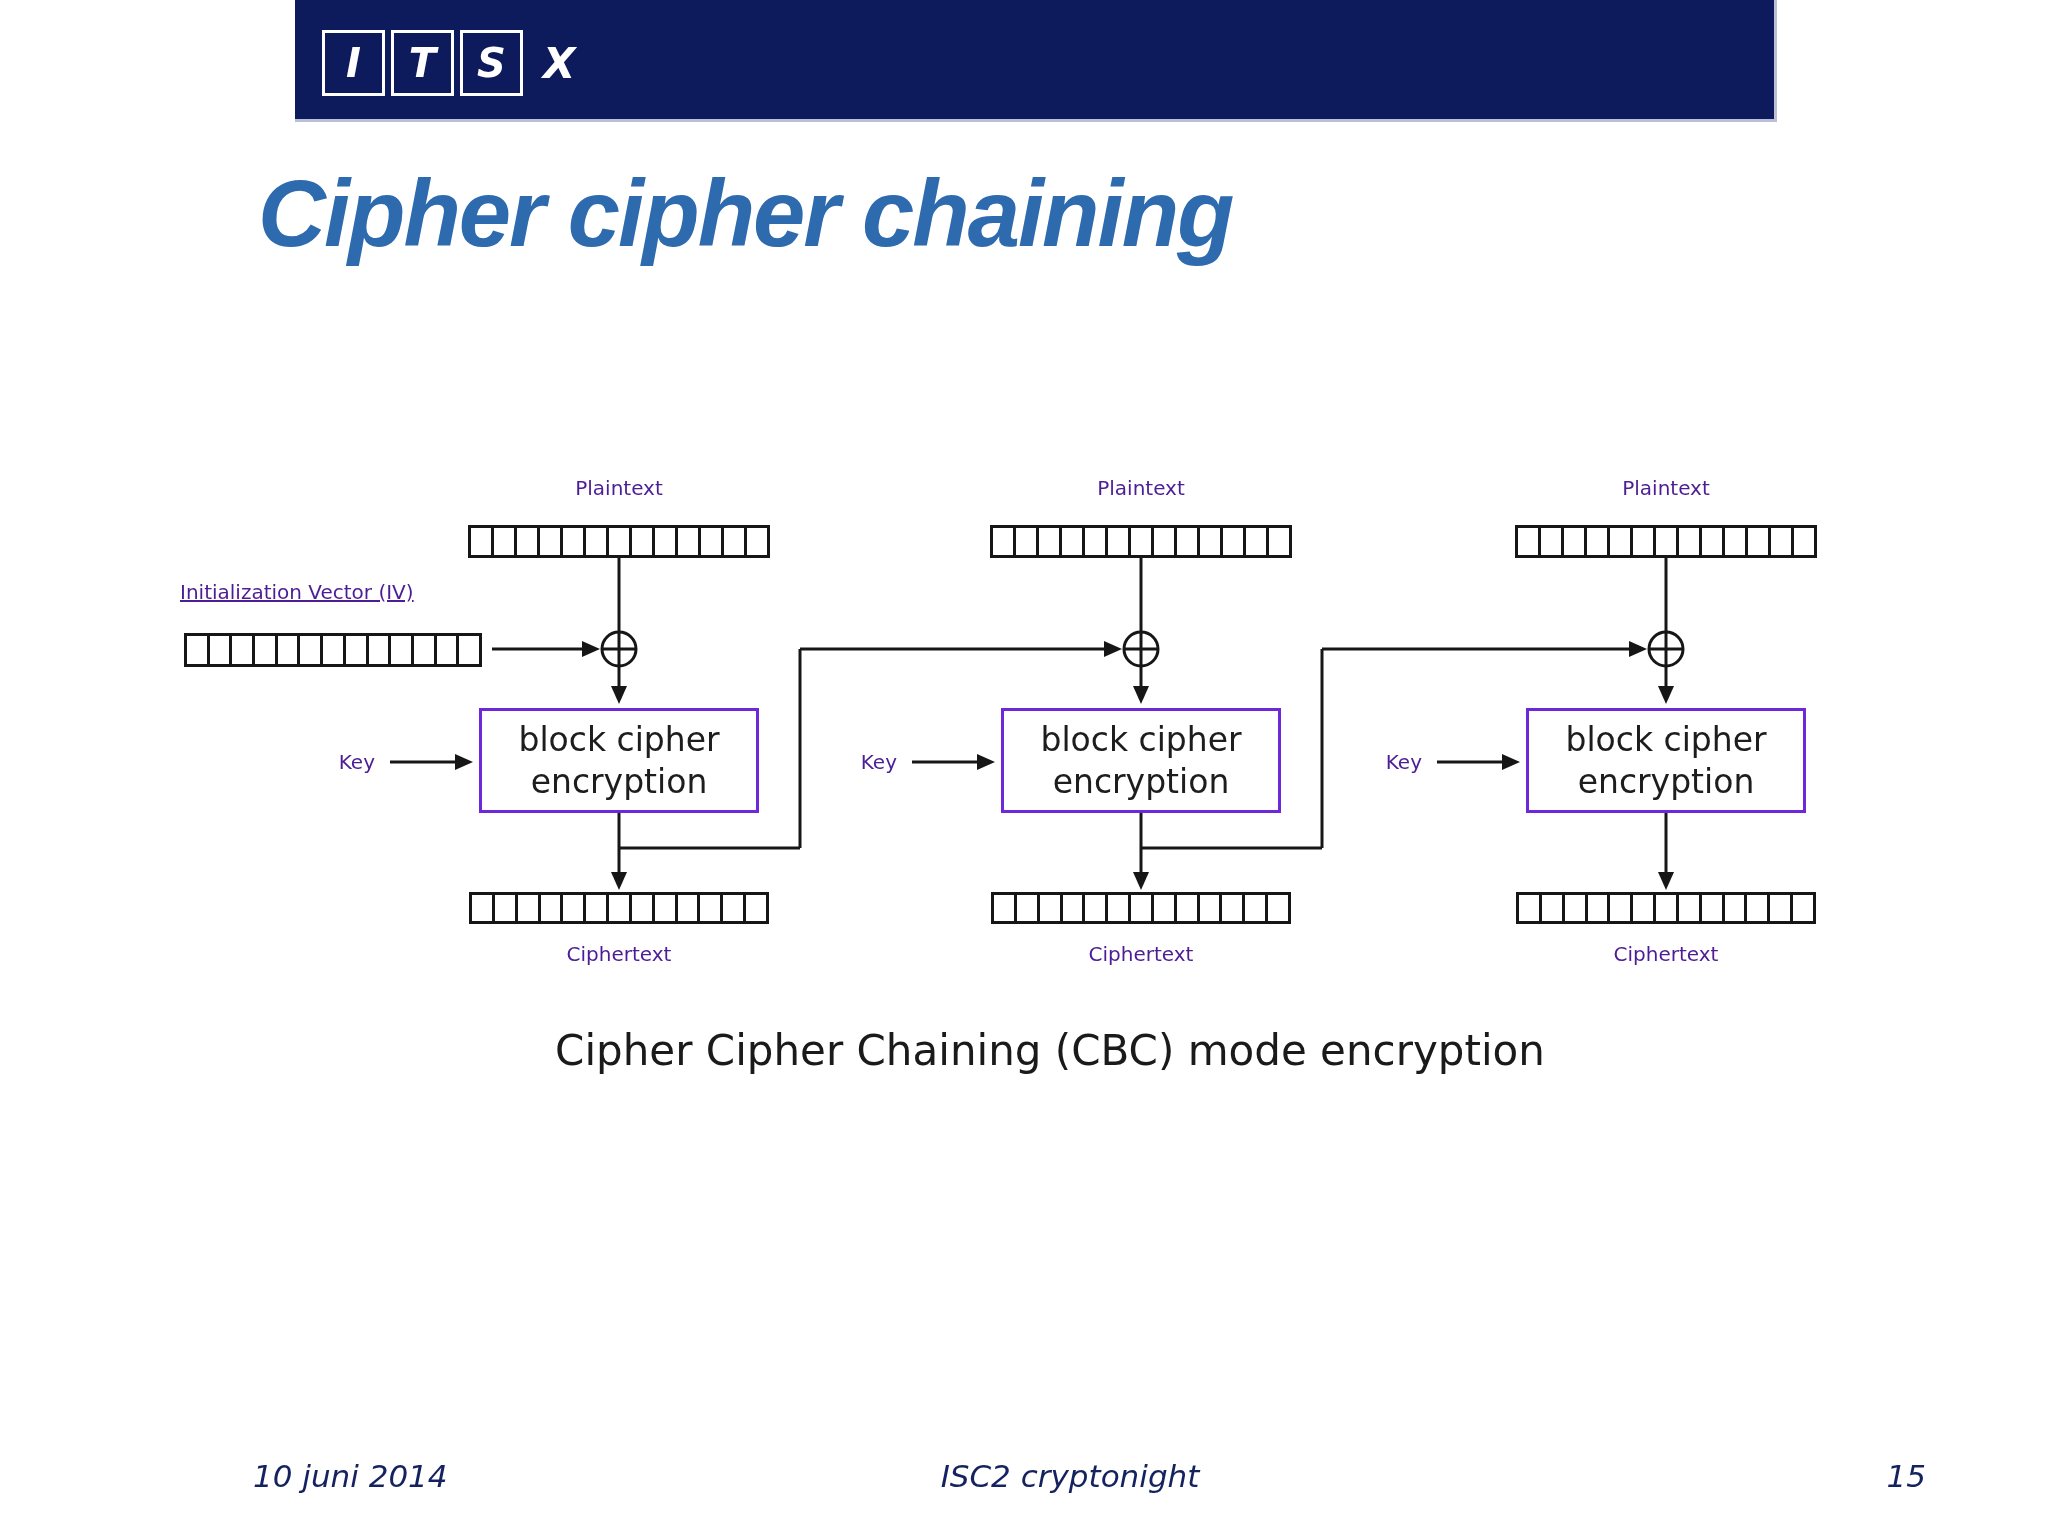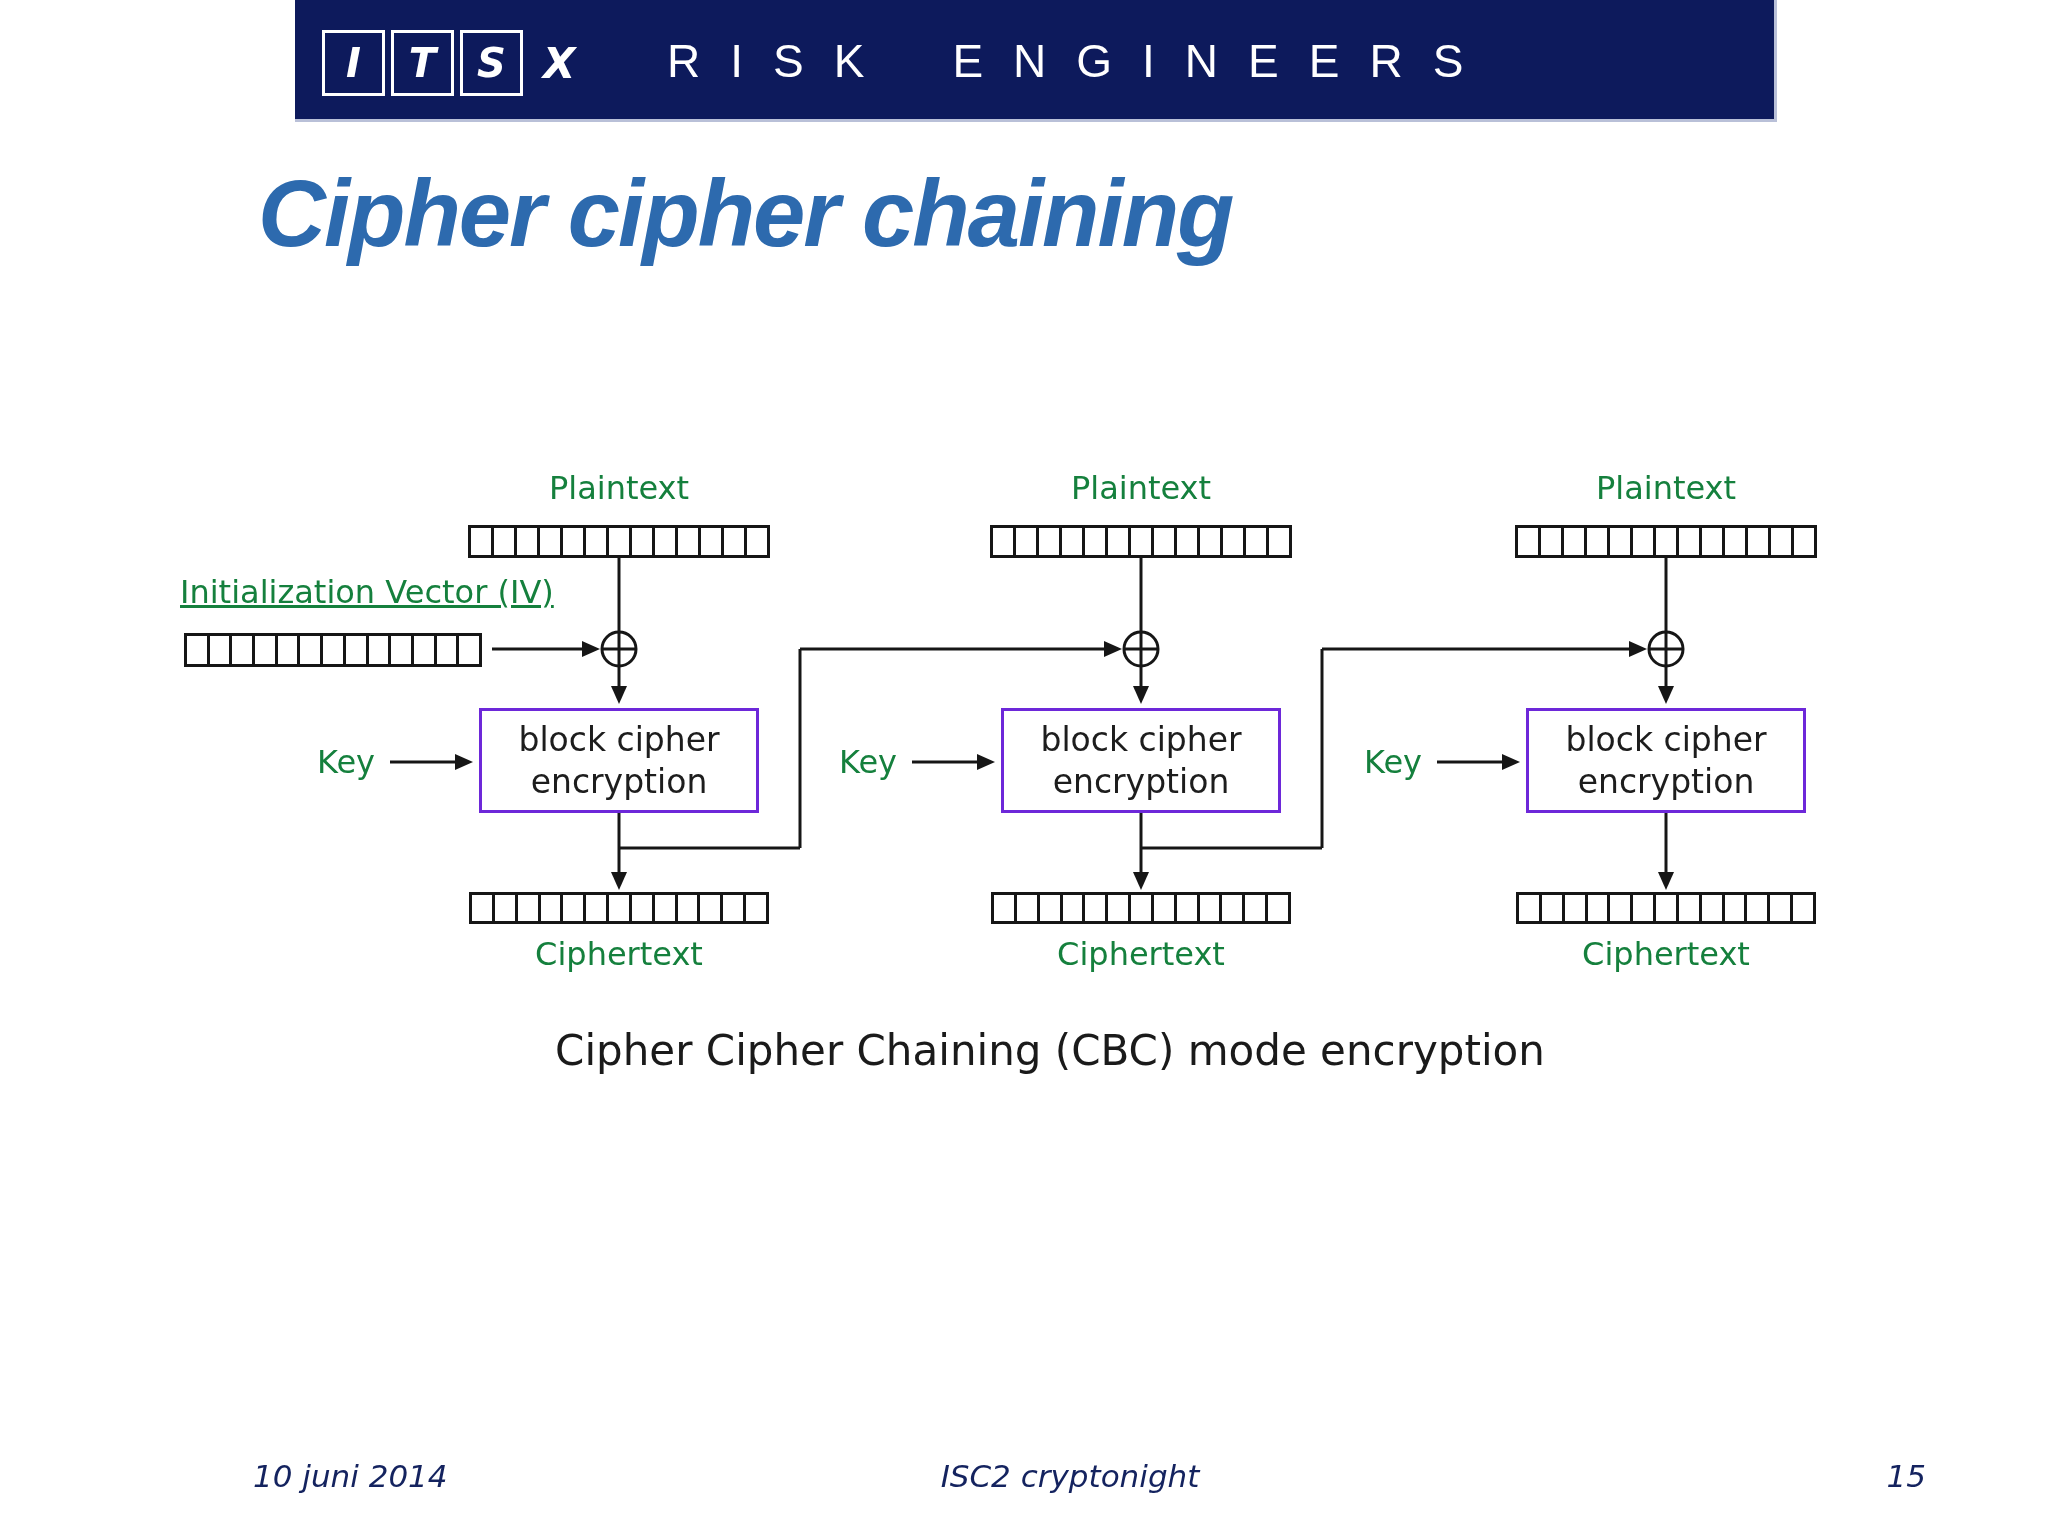--- a/index.html
+++ b/index.html
@@ -35,21 +35,21 @@
   .title{
     position:absolute;left:258px;top:160px;margin:0;
     font-family:"Liberation Sans",sans-serif;
     font-size:94px;font-style:italic;font-weight:bold;letter-spacing:-2px;
     color:var(--title-color,#2d6aae);white-space:nowrap;
   }
   
   #diagram{position:absolute;left:0;top:0;width:2048px;height:1536px;}
   #diagram svg{position:absolute;left:0;top:0;}
   .dlabel{
-    position:absolute;color:#15803d;font-size:32px;line-height:36px;
+    position:absolute;color:#4c1d95;font-size:20px;line-height:36px;
     white-space:nowrap;
   }
   .center{text-align:center;}
   .right{text-align:right;}
   .bits{
     position:absolute;display:flex;background:#ffffff;
     border:3px solid #161616;box-sizing:border-box;
   }
   .bits span{flex:1;border-right:3px solid #161616;background:#ffffff;}
   .bits span:last-child{border-right:none;}
@@ -80,24 +80,20 @@
     <div class="logo-box">
         <span>I</span>
       </div>
     <div class="logo-box">
         <span>T</span>
       </div>
     <div class="logo-box">
         <span>S</span>
       </div>
     <span class="logo-x">X</span>
-  </div>
-  <div class="company">
-    <span class="word1">RISK</span>
-    <span class="word2">ENGINEERS</span>
   </div>
 </header>
 
 <h1 class="title">Cipher cipher chaining</h1>
 
 <div id="diagram">
     <svg width="2048" height="1536" viewBox="0 0 2048 1536">
       <line x1="619" y1="556" x2="619" y2="690" stroke="#161616" stroke-width="3"></line>
       <polygon points="619,704 611,686 627,686" fill="#161616"></polygon>
       <circle cx="619" cy="649" r="17" fill="#ffffff" stroke="#161616" stroke-width="3"></circle>

